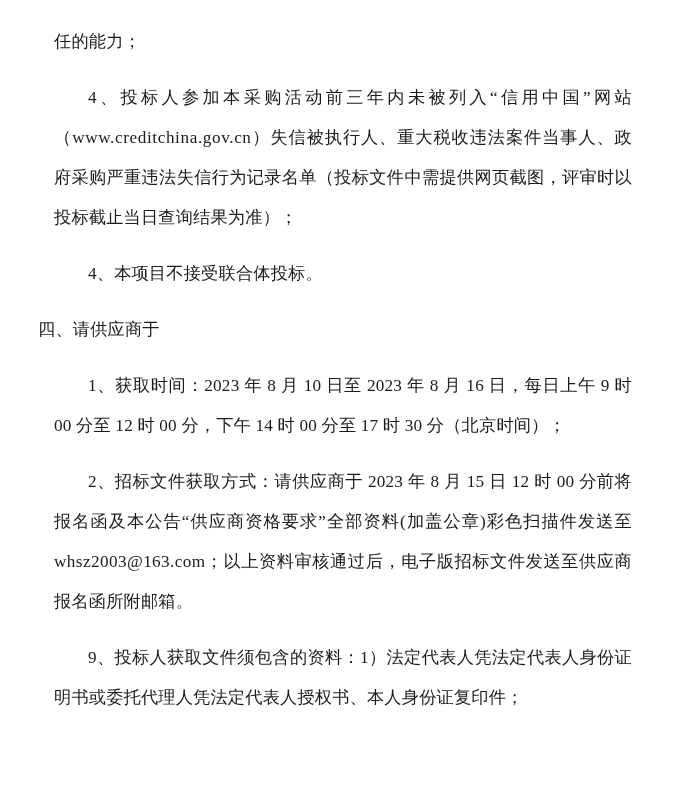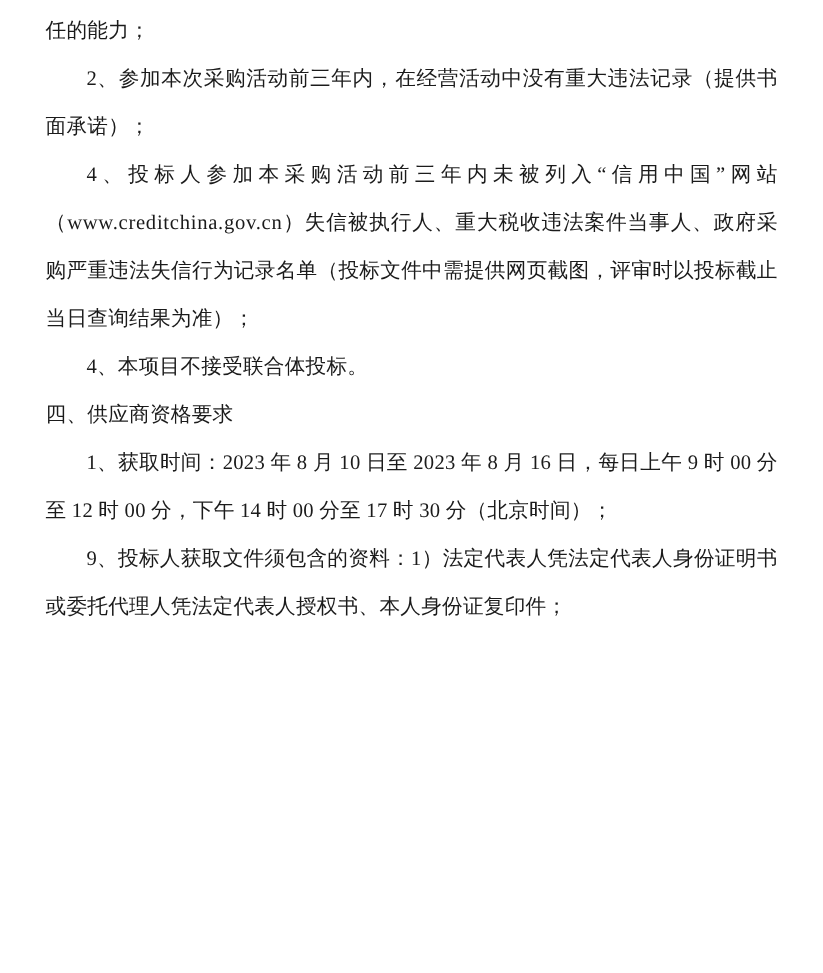--- a/index.html
+++ b/index.html
@@ -23,21 +23,21 @@
   }
   .doc-body {
     font-size: 17.2px;
     line-height: 40px;
     text-align: justify;
     text-justify: inter-ideograph;
     color: #1b1b1b;
     letter-spacing: 0.2px;
   }
   .para {
-    margin: 0;
+    margin: 16px;
     text-indent: 0;
   }
   .para.indent {
     text-indent: 34px;
   }
   .heading {
     margin: 0;
     text-indent: 0;
     font-weight: 400;
   }
@@ -51,28 +51,28 @@
   }
 </style>
 </head>
 <body>
 
 <div class="page">
   <div class="doc-body">
 
     <p class="para">任的能力；</p>
 
-    <p class="para indent">2、参加本次采购活动前三年内，在经营活动中没有重大违法记录（提供书面承诺）；</p>
 
 
     <p class="para indent"><span>4、投标人参加本采购活动前三年内未被列入“信用中国”网站（</span><span class="url">www.creditchina.gov.cn</span><span>）失信被执行人、重大税收违法案件当事人、政府采购严重违法失信行为记录名单（投标文件中需提供网页截图，评审时以投标截止当日查询结果为准）；</span></p>
 
     <p class="para indent">4、本项目不接受联合体投标。</p>
 
-    <p class="heading">四、供应商资格要求</p>
+    <p class="heading">四、请供应商于</p>
 
     <p class="para indent">1、获取时间：2023 年 8 月 10 日至 2023 年 8 月 16 日，每日上午 9 时 00 分至 12 时 00 分，下午 14 时 00 分至 17 时 30 分（北京时间）；</p>
 
+    <p class="para indent"><span>2、招标文件获取方式：请供应商于 2023 年 8 月 15 日 12 时 00 分前将报名函及本公告“供应商资格要求”全部资料(加盖公章)彩色扫描件发送至 </span><span class="mail">whsz2003@163.com</span><span>；以上资料审核通过后，电子版招标文件发送至供应商报名函所附邮箱。</span></p>
 
     <p class="para indent">9、投标人获取文件须包含的资料：1）法定代表人凭法定代表人身份证明书或委托代理人凭法定代表人授权书、本人身份证复印件；</p>
 
   </div>
 </div>
 
 </body></html>

